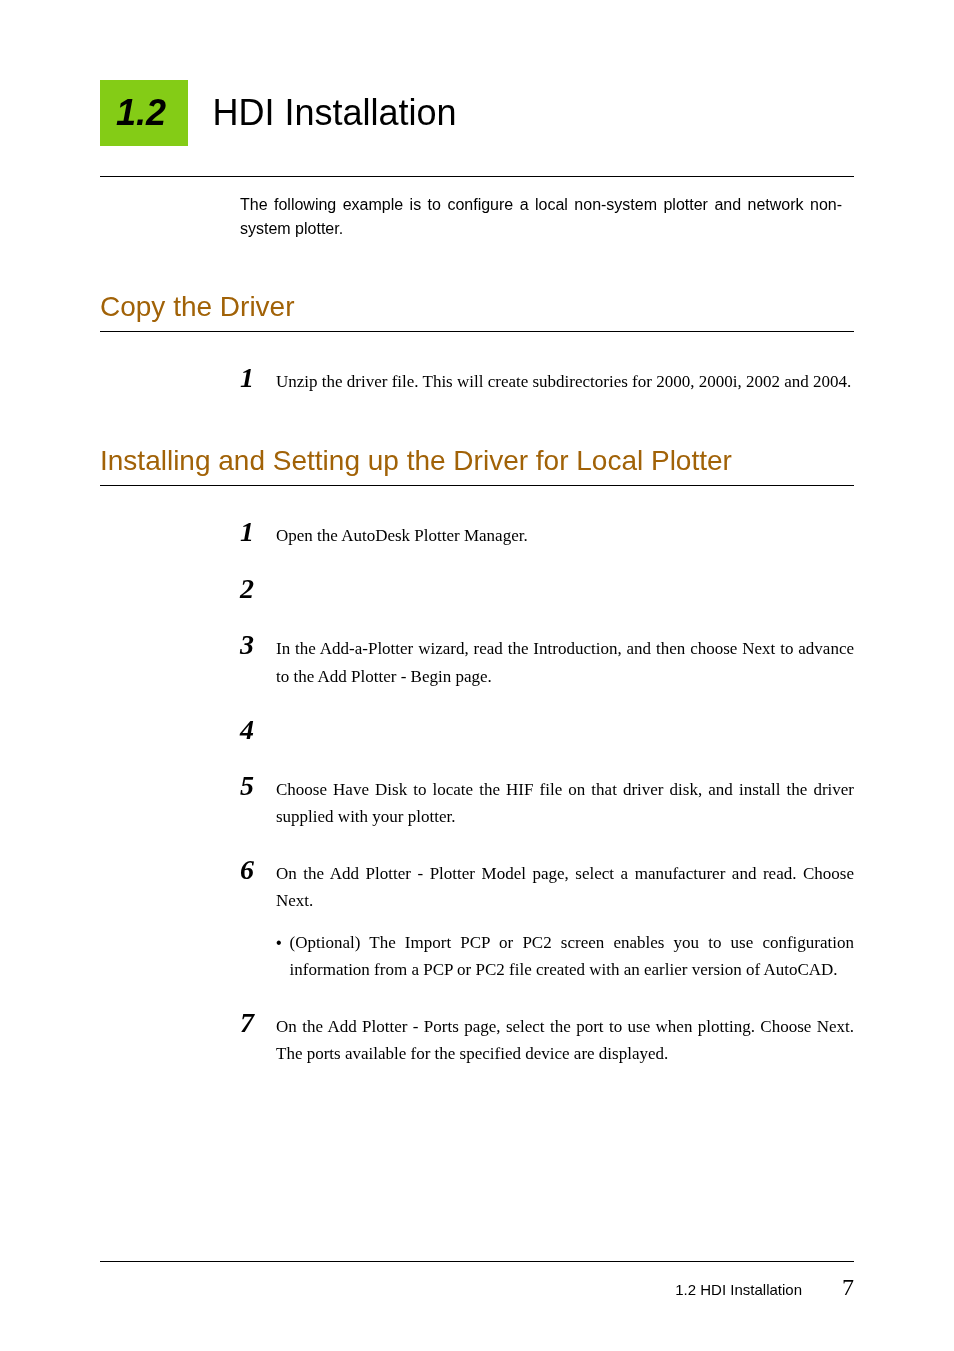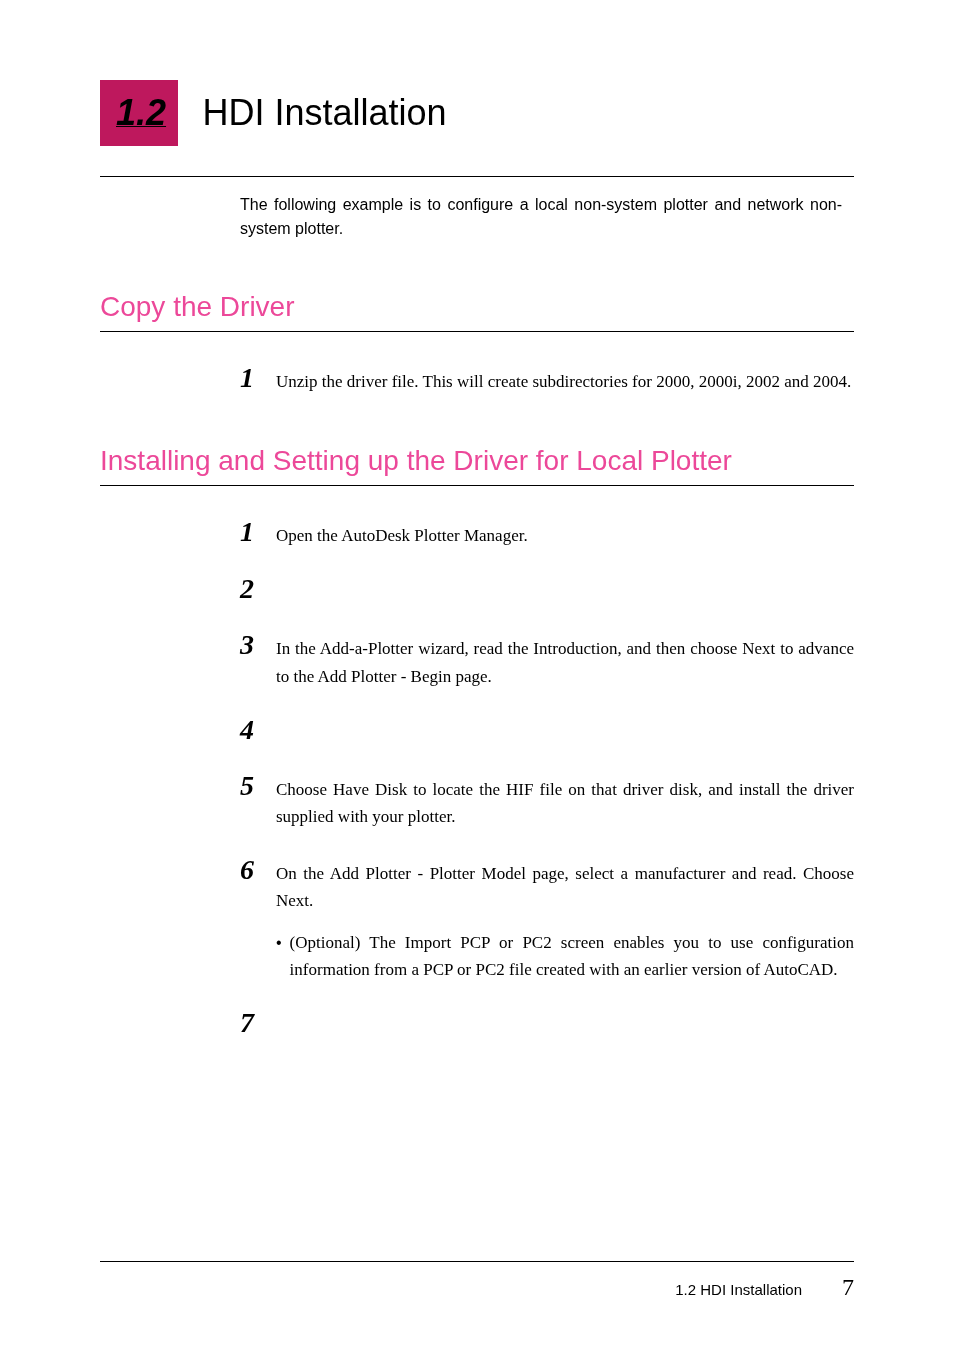--- a/index.html
+++ b/index.html
@@ -13,24 +13,23 @@
       background: #ffffff;
       font-family: Arial, Helvetica, sans-serif;
       color: #000000;
       position: relative;
     }
     .content {
       padding: 80px 100px 0 100px;
     }
     .section-number-badge {
       display: inline-block;
-      background: #be185d;
-      padding: 12px 12px 12px 16px;
+      background: #84cc16;
+      padding: 12px 22px 12px 16px;
       vertical-align: middle;
-      text-decoration: underline;
     }
     .section-number {
       font-family: Arial, Helvetica, sans-serif;
       font-size: 36px;
       font-weight: bold;
       font-style: italic;
       color: #000000;
     }
     .section-title {
       display: inline-block;
@@ -54,21 +53,21 @@
       font-size: 16px;
       color: #000000;
       margin: 16px 12px 0 140px;
       line-height: 1.5;
       text-align: justify;
     }
     .subsection-title {
       font-family: Arial, Helvetica, sans-serif;
       font-size: 28px;
       font-weight: normal;
-      color: #ec4899;
+      color: #a16207;
       margin-top: 50px;
       margin-bottom: 8px;
     }
     .subsection-hr {
       border: none;
       border-top: 1px solid #000000;
       margin-bottom: 30px;
     }
     .step-list {
       margin-left: 140px;
@@ -195,20 +194,21 @@
       <span class="step-text">On the Add Plotter - Plotter Model page, select a manufacturer and read. Choose Next.</span>
     </div>
   </div>
   <div class="step-bullet">
     <span class="bullet-dot">•</span>
     <span class="bullet-text">(Optional) The Import PCP or PC2 screen enables you to use configuration information from a PCP or PC2 file created with an earlier version of AutoCAD.</span>
   </div>
   <div class="step-list">
     <div class="step-item">
       <span class="step-number">7</span>
+      <span class="step-text">On the Add Plotter - Ports page, select the port to use when plotting. Choose Next. The ports available for the specified device are displayed.</span>
     </div>
   </div>
 </div>
 
 <div class="footer">
   <hr class="footer-hr">
   <div class="footer-content">
     <span class="footer-text">1.2  HDI Installation</span>
     <span class="footer-page">7</span>
   </div>

